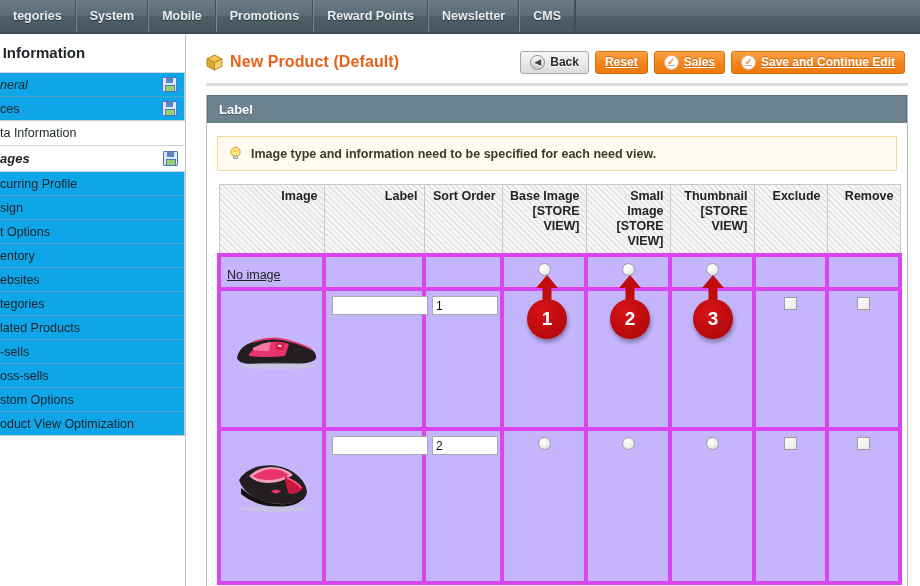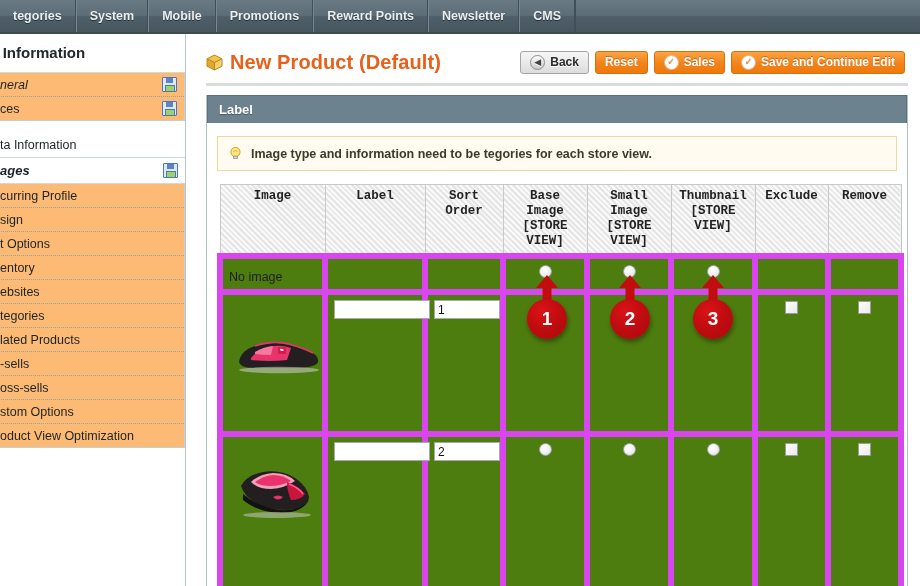--- a/index.html
+++ b/index.html
@@ -40,22 +40,22 @@
     position:absolute;left:0;top:34px;width:185px;height:552px;
     background:#ffffff;overflow:hidden;
     border-right:1px solid #b9c6cc;
   }
   .side-title{
     font-size:15px;font-weight:bold;color:#23282d;
     padding:10px 0 11px 0;margin-left:-24px;white-space:nowrap;
     border-bottom:1px solid #cfd9dd;
   }
   .side-group{
-    background:#fdba74;border:1px solid #c3d0cd;border-top:none;
-    margin:0 0 12px -1px;
+    background:#0ea5e9;border:1px solid #c3d0cd;border-top:none;
+    margin:0 0 0 -1px;
   }
   .side-row{
     display:flex;align-items:center;justify-content:space-between;
     height:23px;padding:0 7px 0 0;margin-left:-24px;
     border-bottom:1px dotted #8fa3a2;
     white-space:nowrap;cursor:pointer;
   }
   .side-row:last-child{border-bottom:none;}
   .side-row .lbl{padding-left:24px;font-size:12.5px;color:#1c2427;}
   .side-row.italic .lbl{font-style:italic;}
@@ -82,38 +82,39 @@
   
   .content{
     position:absolute;left:186px;top:34px;width:734px;height:552px;
     background:#ffffff;overflow:hidden;
   }
   .page-head{display:flex;align-items:center;padding:13px 10px 0 20px;height:30px;}
   .box-icon{
     width:17px;height:17px;margin-right:7px;flex:0 0 17px;position:relative;
   }
   .page-title{
-    font-size:20px;font-weight:bold;color:#e9601a;white-space:nowrap;
+    font-size:16px;font-weight:bold;color:#e9601a;white-space:nowrap;
     letter-spacing:.1px;
   }
   .head-btns{margin-left:auto;display:flex;gap:6px;padding-right:5px;}
   .btn{
     display:inline-flex;align-items:center;gap:5px;
     height:21px;padding:0 9px;border-radius:3px;
     font-size:12px;font-weight:bold;cursor:pointer;white-space:nowrap;
   }
   .btn-gray{
     background:linear-gradient(to bottom,#f6f6f6,#dcdcdc);
     border:1px solid #a6a6a6;color:#2a2a2a;
     text-shadow:0 1px 0 #fff;
   }
   .btn-orange{
     background:linear-gradient(to bottom,#fba343,#f3821a 55%,#ee7a0c);
     border:1px solid #d4700c;color:#ffffff;
     text-shadow:0 -1px 0 rgba(140,60,0,.45);
+    text-decoration:underline;
   }
   .circ{
     width:13px;height:13px;border-radius:50%;flex:0 0 13px;
     display:inline-flex;align-items:center;justify-content:center;
     font-size:9px;line-height:1;
   }
   .circ-gray{background:linear-gradient(to bottom,#fdfdfd,#c9c9c9);border:1px solid #8d8d8d;color:#444;}
   .circ-white{background:#ffffff;border:1px solid #e6b183;color:#ef7c12;font-weight:bold;}
 
   .head-rule{height:3px;background:#d8dcdd;margin:6px 12px 0 20px;}
@@ -135,28 +136,27 @@
 
   
   table.grid{
     width:100%;border-collapse:collapse;margin-top:13px;
     font-size:12.5px;table-layout:fixed;
   }
   table.grid th{
     background:#f2f2f2;
     background-image:repeating-linear-gradient(45deg,rgba(255,255,255,.85) 0 2px,rgba(222,222,222,.85) 2px 4px);
     border:1px solid #c9c9c9;
-    font-weight:bold;color:#232323;text-align:center;
+    font-weight:bold;color:#232323;text-align:right;
     padding:4px 6px;vertical-align:top;line-height:15px;
     height:37px;
-    font-family:Liberation Mono, monospace;
   }
   table.grid td{
-    border:6px solid #d946ef;padding:5px 6px;vertical-align:top;
-    background:#4d7c0f;color:#1f1f1f;
+    border:4px solid #d946ef;padding:5px 6px;vertical-align:top;
+    background:#c4b5fd;color:#1f1f1f;text-decoration:underline;
   }
   td.ctr{text-align:center;}
   .noimg{color:#1f1f1f;padding-top:6px;}
   .txtin{
     width:88px;height:17px;border:1px solid #a9a9a9;background:#fff;
     font-family:"Liberation Sans",sans-serif;font-size:12px;color:#111;
     padding:0 3px;box-sizing:content-box;
   }
   .txtin.sort{width:58px;}
 
@@ -327,21 +327,21 @@
       <div class="panel-body">
 
         <div class="notice">
           <span class="bulb">
             <svg width="15" height="15" viewBox="0 0 15 15">
               <circle cx="7.5" cy="6" r="4.6" fill="#ffe680" stroke="#c9a227" stroke-width="1"></circle>
               <rect x="5.6" y="10.2" width="3.8" height="2.2" fill="#dcdcdc" stroke="#8f8f8f" stroke-width="0.8"></rect>
               <path d="M5.5 5.6 Q7.5 3.4 9.5 5.6" fill="none" stroke="#c9a227" stroke-width="0.8"></path>
             </svg>
           </span>
-          <span>Image type and information need to be tegories for each store view.</span>
+          <span>Image type and information need to be specified for each need view.</span>
         </div>
 
         <table class="grid">
           <colgroup>
             <col style="width:105px">
               <col style="width:100px">
               <col style="width:78px">
             <col style="width:84px">
               <col style="width:84px">
               <col style="width:84px">

